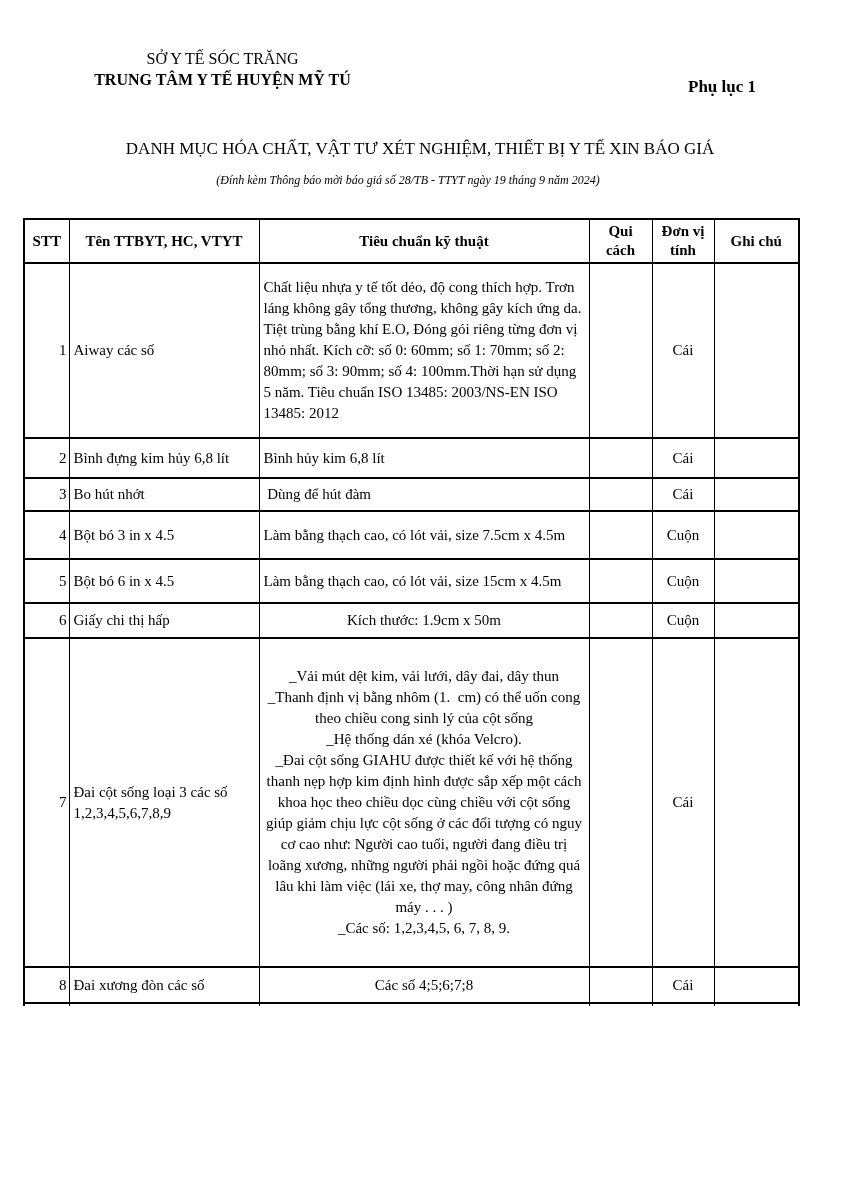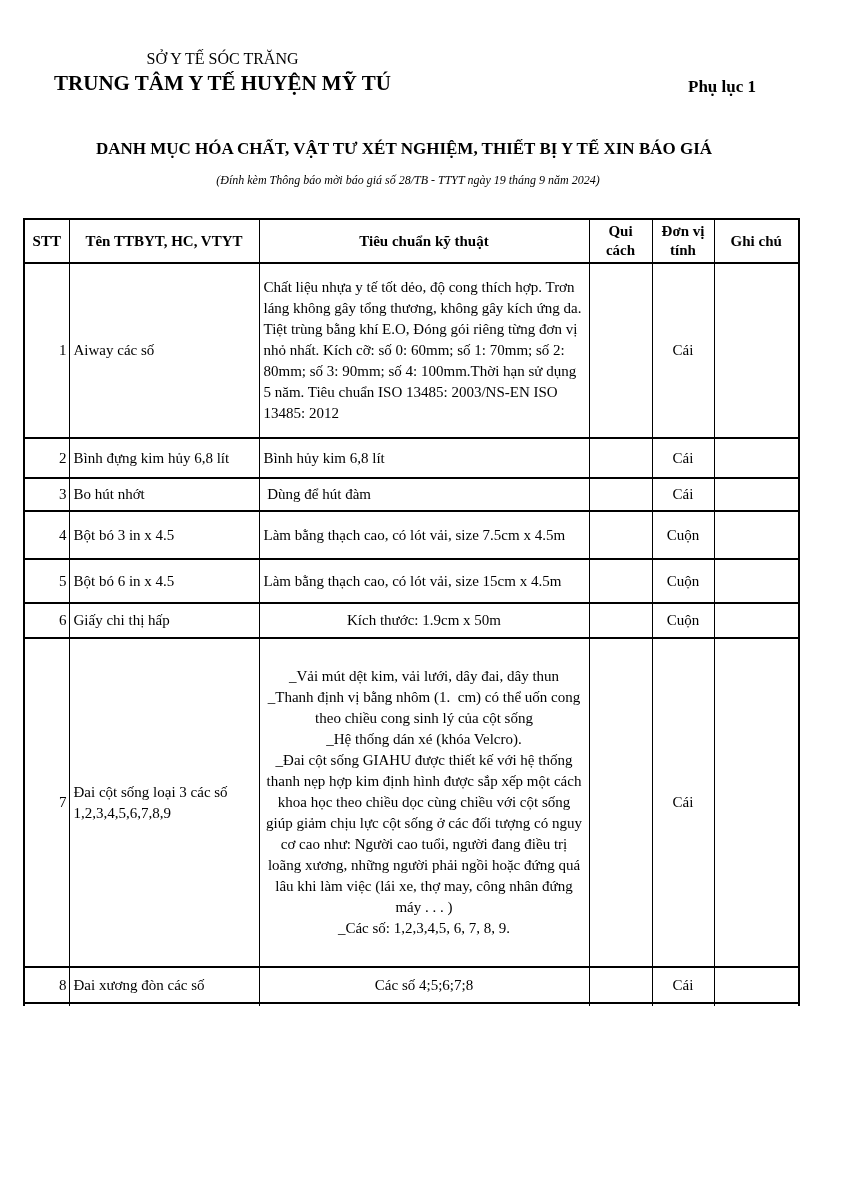--- a/index.html
+++ b/index.html
@@ -9,28 +9,28 @@
     color: #000000;
     font-family: "Liberation Serif", serif;
   }
   .page { position: relative; width: 848px; height: 1006px; overflow: hidden; }
 
   .org-block {
     position: absolute; left: 40px; top: 50px; width: 365px;
     text-align: center;
   }
   .org-line1 { font-size: 16px; font-weight: normal; white-space: nowrap; }
-  .org-line2 { font-size: 21px; font-weight: bold; margin-top: 3px; white-space: nowrap; }
+  .org-line2 { font-size: 16px; font-weight: bold; margin-top: 3px; white-space: nowrap; }
   .appendix {
     position: absolute; left: 688px; top: 77px;
     font-size: 17px; font-weight: bold; white-space: nowrap;
   }
   .doc-title {
     position: absolute; left: 0px; top: 139px; width: 808px;
-    text-align: center; font-size: 17px; font-weight: bold; white-space: nowrap;
+    text-align: center; font-size: 17px; font-weight: normal; white-space: nowrap; padding-left: 16px;
   }
   .doc-subtitle {
     position: absolute; left: 0px; top: 173px; width: 816px;
     text-align: center; font-size: 12px; font-style: italic; white-space: nowrap;
   }
 
   table.doc-table {
     position: absolute; left: 23px; top: 218px;
     width: 775px;
     border-collapse: collapse;

